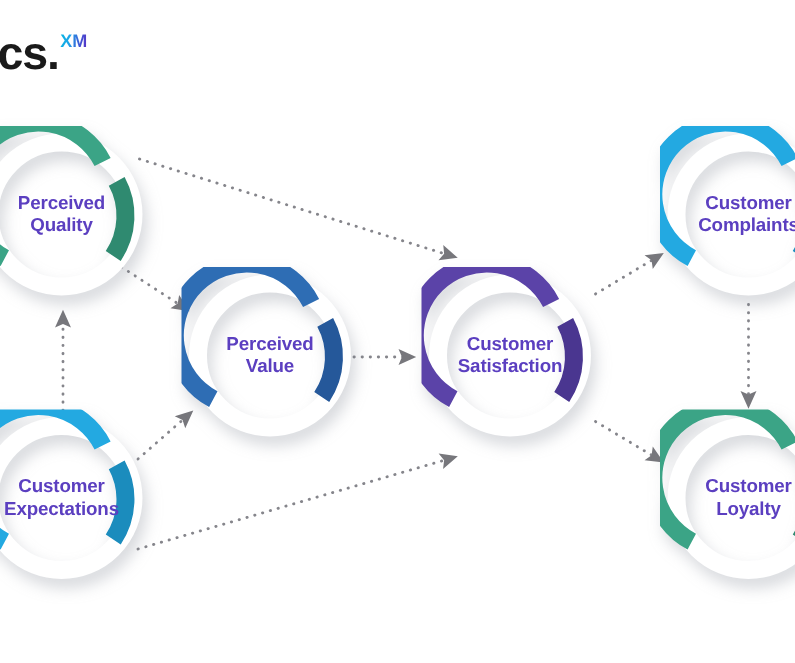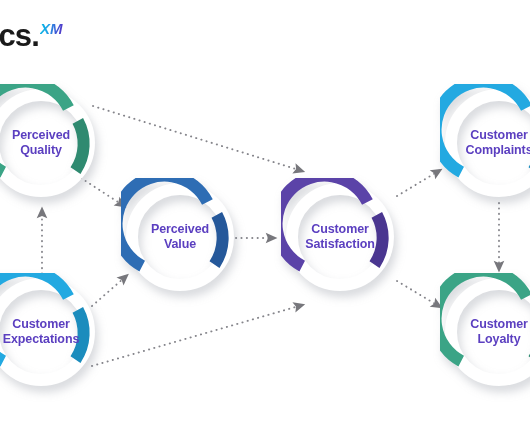--- a/index.html
+++ b/index.html
@@ -28,30 +28,29 @@
   #logo .word {
     font-family: "Liberation Sans", sans-serif;
     font-size: 31px;
     font-weight: 700;
     letter-spacing: -0.8px;
     color: #1a1a1a;
     line-height: 1;
   }
   #logo .xm {
     font-family: "Liberation Sans", sans-serif;
-    font-size: 15px;
+    font-size: 12px;
     font-weight: 700;
     line-height: 1;
     margin-top: 1px;
     margin-left: 1px;
     background: linear-gradient(100deg, #00b5e2 0%, #1fa5e8 35%, #3d59d6 70%, #5b2ec4 100%);
     -webkit-background-clip: text;
     background-clip: text;
     color: transparent;
-    font-style: italic;
     -webkit-text-fill-color: transparent;
   }
 
   
   #arrows {
     position: absolute;
     left: 0; top: 0;
     width: 530px;
     height: 442px;
     pointer-events: none;

